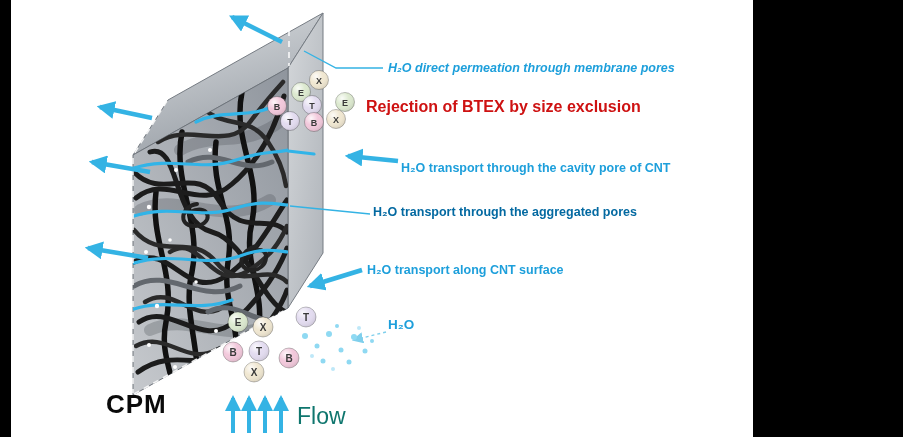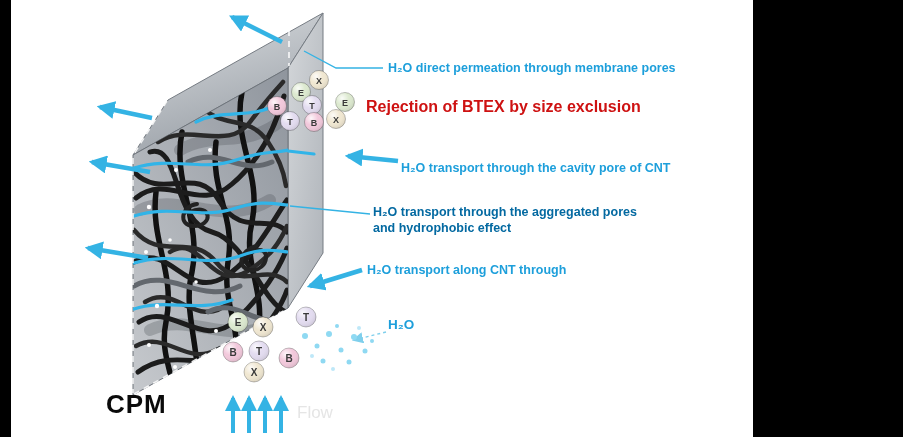--- a/index.html
+++ b/index.html
@@ -1,28 +1,28 @@
 <!DOCTYPE html>
 <html><head>
 <meta charset="utf-8">
 <style>
   html,body{margin:0;padding:0;background:#000;}
   .stage{position:relative;width:903px;height:437px;background:#000;overflow:hidden;
          font-family:"Liberation Sans","DejaVu Sans",sans-serif;}
   .stage svg{position:absolute;left:0;top:0;}
   .lbl{position:absolute;white-space:nowrap;}
   .lbl-permeation{left:16px;top:60px;font-size:17px;color:#1D9FDB;}
-  .lbl-direct{left:388px;top:61px;font-size:12.5px;font-weight:700;color:#1D9FDB;}
+  .lbl-direct{left:388px;top:61px;font-size:12.5px;font-weight:700;color:#1D9FDB;font-style:italic;}
   .lbl-rejection{left:366px;top:98px;font-size:16px;font-weight:700;color:#CE1212;}
   .lbl-cavity{left:401px;top:161px;font-size:12.5px;font-weight:700;color:#1D9FDB;}
   .lbl-aggregated{left:373px;top:204px;font-size:12.5px;font-weight:700;color:#0369a1;line-height:16px;}
   .lbl-surface{left:367px;top:263px;font-size:12.5px;font-weight:700;color:#1D9FDB;}
   .lbl-h2o{left:388px;top:317px;font-size:13.5px;font-weight:700;color:#1D9FDB;text-align:center;}
   .lbl-cpm{left:106px;top:389px;font-size:26px;font-weight:700;color:#0a0a0a;letter-spacing:1px;}
-  .lbl-flow{left:297px;top:403px;font-size:17px;color:#e5e5e5;}
+  .lbl-flow{left:297px;top:403px;font-size:23px;color:#0f766e;}
 </style>
 </head>
 <body>
 
 <div class="stage">
 
 <svg width="903" height="437" viewBox="0 0 903 437">
   <defs>
     <clipPath id="faceClip">
           <polygon points="133,155 288,68 288,308 133,395"></polygon>
@@ -251,20 +251,19 @@
     <line x1="265" y1="433" x2="265" y2="398" marker-end="url(#mCyan)"></line>
     <line x1="281" y1="433" x2="281" y2="398" marker-end="url(#mCyan)"></line>
   </g>
 </svg>
 
 <div class="lbl lbl-direct">H₂O direct permeation through membrane pores</div>
 <div class="lbl lbl-cavity">H₂O transport through the cavity pore of CNT</div>
 <div class="lbl lbl-rejection">Rejection of BTEX by size exclusion</div>
 <div class="lbl lbl-aggregated">
   <div>H₂O transport through the aggregated pores</div>
-  <div>and hydrophobic effect</div>
 </div>
-<div class="lbl lbl-surface">H₂O transport along CNT through</div>
+<div class="lbl lbl-surface">H₂O transport along CNT surface</div>
 <div class="lbl lbl-h2o">H₂O</div>
 <div class="lbl lbl-cpm">CPM</div>
 <div class="lbl lbl-flow">Flow</div>
 
 </div>
 
 </body></html>

